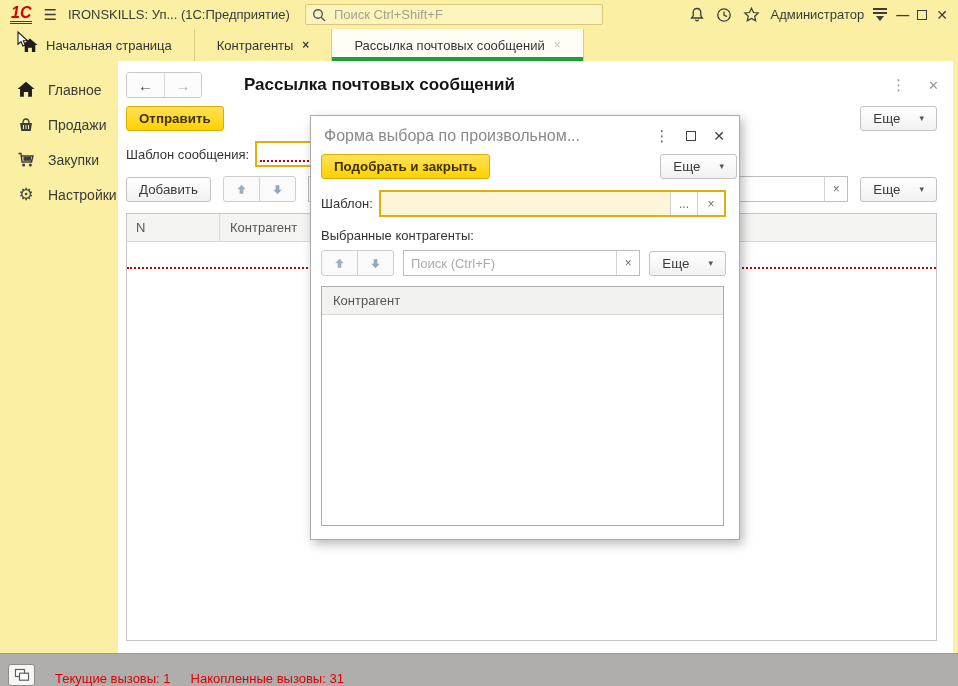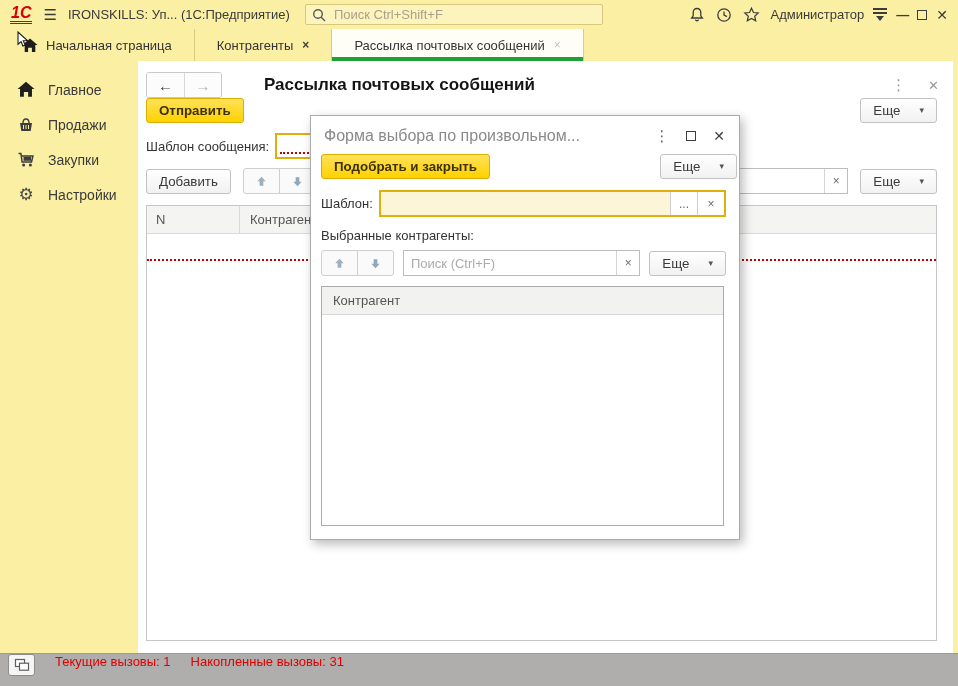--- a/index.html
+++ b/index.html
@@ -38,21 +38,21 @@
     position:relative; color:#333; white-space:nowrap; }
   .tab.active { background:#FFFEF6; }
   .tab.active::after { content:""; position:absolute; left:0; right:0; bottom:0; height:4px; background:#1FA038; }
   .tab-close { color:#3F3F3F; font-size:12px; font-weight:bold; }
   .tab.active .tab-close { color:#C3C3C3; font-weight:normal; }
   .home-ico { margin-right:-1px; }
   .cursor { position:absolute; left:17px; top:31px; z-index:40; }
 
   
   .content { display:flex; height:592px; }
-  .sidebar { width:138px; padding-top:11px; flex:none; }
+  .sidebar { width:118px; padding-top:11px; flex:none; }
   .side-item { display:flex; align-items:center; gap:13px; padding:9px 0 9px 17px;
     font-size:14px; color:#3A3A3A; }
   .side-item svg { display:block; }
   .gear-glyph { font-size:17px; color:#4A4A4A; line-height:1; width:18px; text-align:center; }
 
   .main { flex:1; margin-right:5px; background:#FFF; display:flex; flex-direction:column; position:relative; }
 
   .main-header { margin-top:11px; padding:0 12px 0 8px; display:flex; align-items:center; }
   .nav-group { display:flex; border:1px solid #C9C9C9; border-radius:3px; overflow:hidden; }
   .nav-btn { width:37px; height:24px; background:#FCFCFC; display:flex; align-items:center;
@@ -66,21 +66,21 @@
   .hdr-close { font-size:13px; }
 
   .btn { height:25px; display:inline-flex; align-items:center; justify-content:center;
     border:1px solid #C2C2C2; border-radius:3px; background:linear-gradient(#FFFFFF,#F1F1F1);
     padding:0 12px; color:#3A3A3A; white-space:nowrap; }
   .btn-yellow { background:linear-gradient(#FFE159,#FFD200); border-color:#D8AF00;
     font-weight:bold; color:#3E3100; }
   .btn-more { gap:19px; }
   .caret { font-size:9px; color:#555; line-height:1; }
 
-  .toolbar { display:flex; align-items:center; margin-top:0; padding:0 16px 0 8px; }
+  .toolbar { display:flex; align-items:center; margin-top:8px; padding:0 16px 0 8px; }
   .spacer { flex:1; }
 
   .template-row { display:flex; align-items:center; margin-top:10px; padding-left:8px; }
   .template-field { margin-left:6px; width:430px; height:26px; border:2px solid #E1AF0B;
     background:#FFF; position:relative; }
   .req-line { position:absolute; left:3px; right:3px; bottom:3px; border-top:2px dotted #C40000; }
 
   .actions-row { display:flex; align-items:center; margin-top:9px; padding:0 16px 0 8px; gap:12px; }
   .updown { display:flex; }
   .ud-btn { width:37px; height:26px; background:#FAFAFA; border:1px solid #CFCFCF;
@@ -120,21 +120,21 @@
     align-items:center; justify-content:center; color:#6E6E6E; font-size:12px; }
   .dlg-sel-label { padding:11px 13px 0 10px; color:#333; }
   .dlg-actions { display:flex; align-items:center; gap:9px; padding:7px 13px 0 10px; }
   .dlg-table { margin:10px 15px 13px 10px; border:1px solid #ABABAB; flex:1; display:flex; flex-direction:column; }
   .dlg-thead { height:28px; background:#F2F2F1; border-bottom:1px solid #D8D8D8; display:flex;
     align-items:center; padding-left:11px; color:#555; flex:none; }
   .dlg-tbody { flex:1; background:#FFF; }
 
   
   .statusbar { height:33px; background:#B0AEAD; border-top:1px solid #9C9A99; display:flex;
-    align-items:flex-start; gap:20px; padding:0 8px; }
+    align-items:flex-end; gap:20px; padding:0 8px; }
   .status-btn { width:27px; height:22px; background:#F5F5F5; border:1px solid #8C8C8C;
     border-radius:3px; display:flex; align-items:center; justify-content:center; }
   .status-text { color:#E00000; }
 </style>
 </head>
 <body>
 
 <div class="app">
 
   <div class="topbar">

